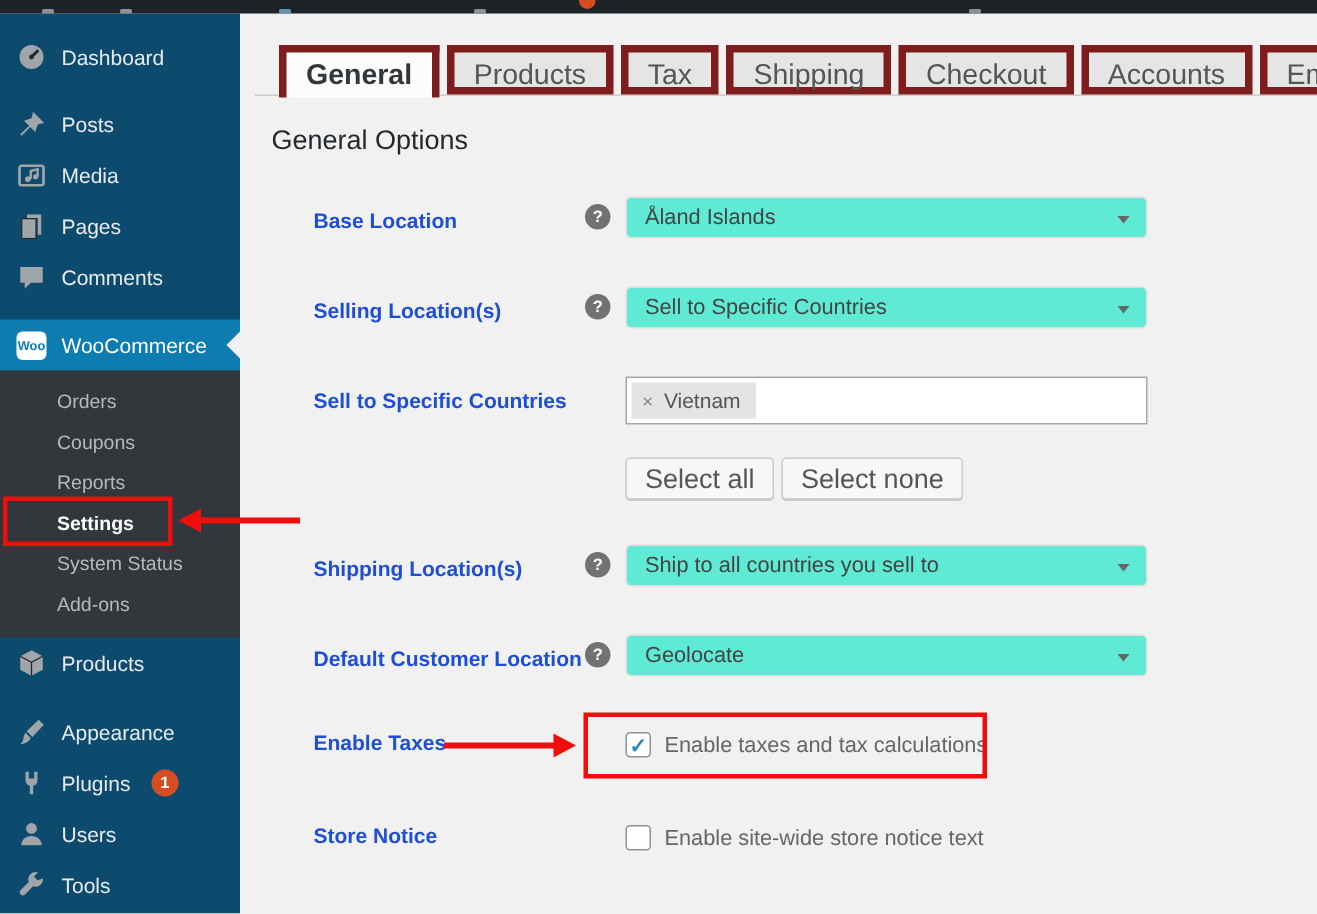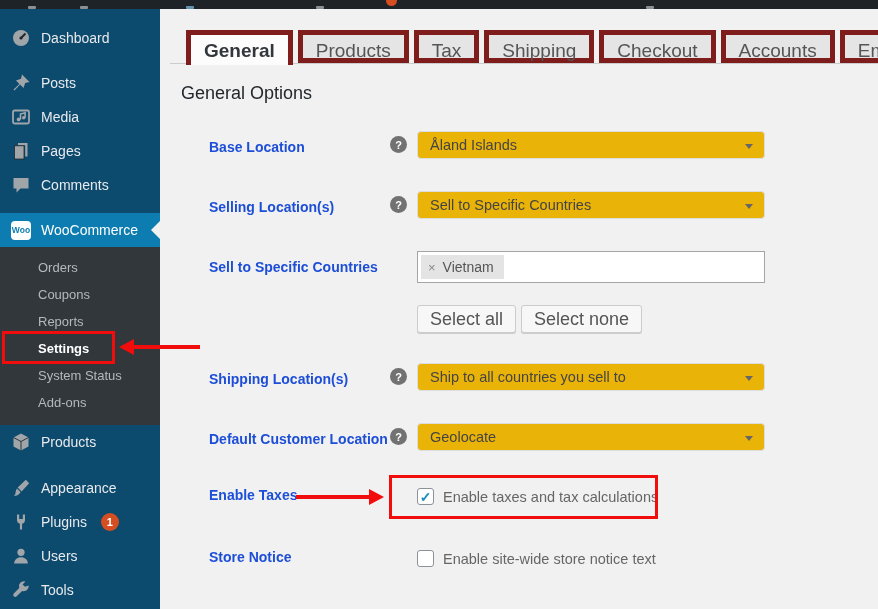--- a/index.html
+++ b/index.html
@@ -37,21 +37,21 @@
   .tabline { position:absolute; left:10px; right:0; top:54px; height:1px; background:#ccc; }
   .tabs { position:absolute; left:26px; top:21px; display:flex; gap:5px; z-index:2; }
   .tab { height:33px; line-height:31px; padding:0 13px; background:#e5e5e5; border:5px solid #7f1d1d;
     font-size:19px; color:#555; cursor:pointer; white-space:nowrap; }
   .tab.active { background:#fcfcfc; color:#32373c; font-weight:bold; height:35px; border-bottom:none; }
   .page-title { position:absolute; left:21px; top:74px; font-size:18px; font-weight:normal; color:#23282d; }
   .flabel { position:absolute; left:21px; width:215px; font-size:14px; font-weight:600; color:#1d4ed8; line-height:17px;margin-left:28px; }
   .help { position:absolute; left:230px; width:17px; height:17px; border-radius:50%; background:#727272; color:#fff;
     font-size:11px; font-weight:bold; display:flex; align-items:center; justify-content:center; cursor:pointer; }
   .help::before { content:"?"; }
-  .select { position:absolute; left:257px; width:348px; height:28px; background:#eab308; border:1px solid #ddd; border-radius:4px;
+  .select { position:absolute; left:257px; width:348px; height:28px; background:#5eead4; border:1px solid #ddd; border-radius:4px;
     display:flex; align-items:center; padding:0 26px 0 12px; cursor:pointer; }
   .select .sval { font-size:14.5px; color:#444; white-space:nowrap; overflow:hidden; }
   .caret { position:absolute; right:11px; top:12px; width:0; height:0; border-left:4px solid transparent;
     border-right:4px solid transparent; border-top:5px solid #666; }
   .multiselect { position:absolute; left:257px; width:348px; height:32px; background:#fff; border:1px solid #a5a5a5; padding:3px; cursor:text; }
   .chip { display:inline-flex; align-items:center; height:24px; background:#e4e4e4; padding:0 10px 0 7px; font-size:14px; color:#555; }
   .chip-x { color:#888; font-size:13px; margin-right:7px; cursor:pointer; }
   .btnrow { position:absolute; left:257px; display:flex; gap:5px; }
   .wbtn { height:28px; padding:0 12px; background:#f7f7f7; border:1px solid #ccc; border-radius:3px;
     box-shadow:0 1px 0 #ccc; font-size:18px; color:#555; cursor:pointer; font-family:"Liberation Sans", sans-serif; }

